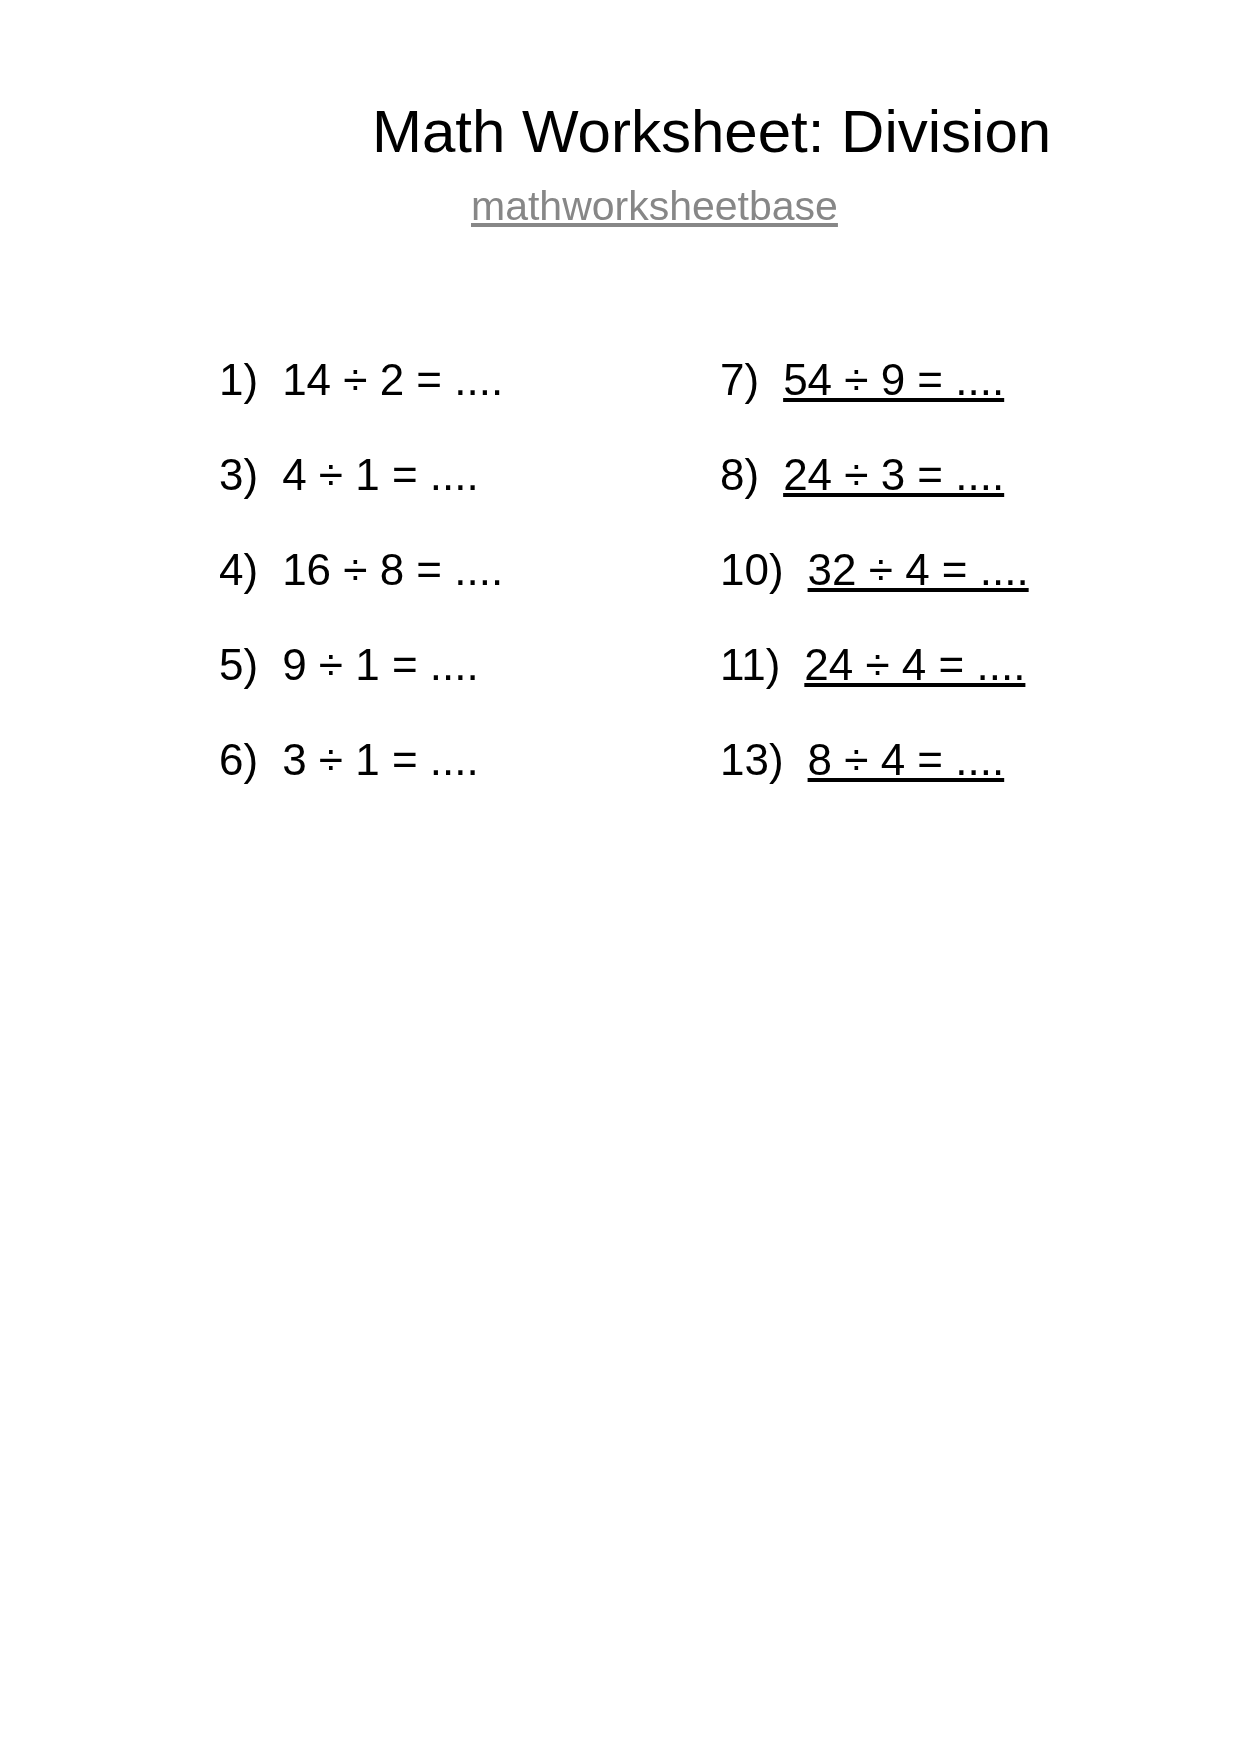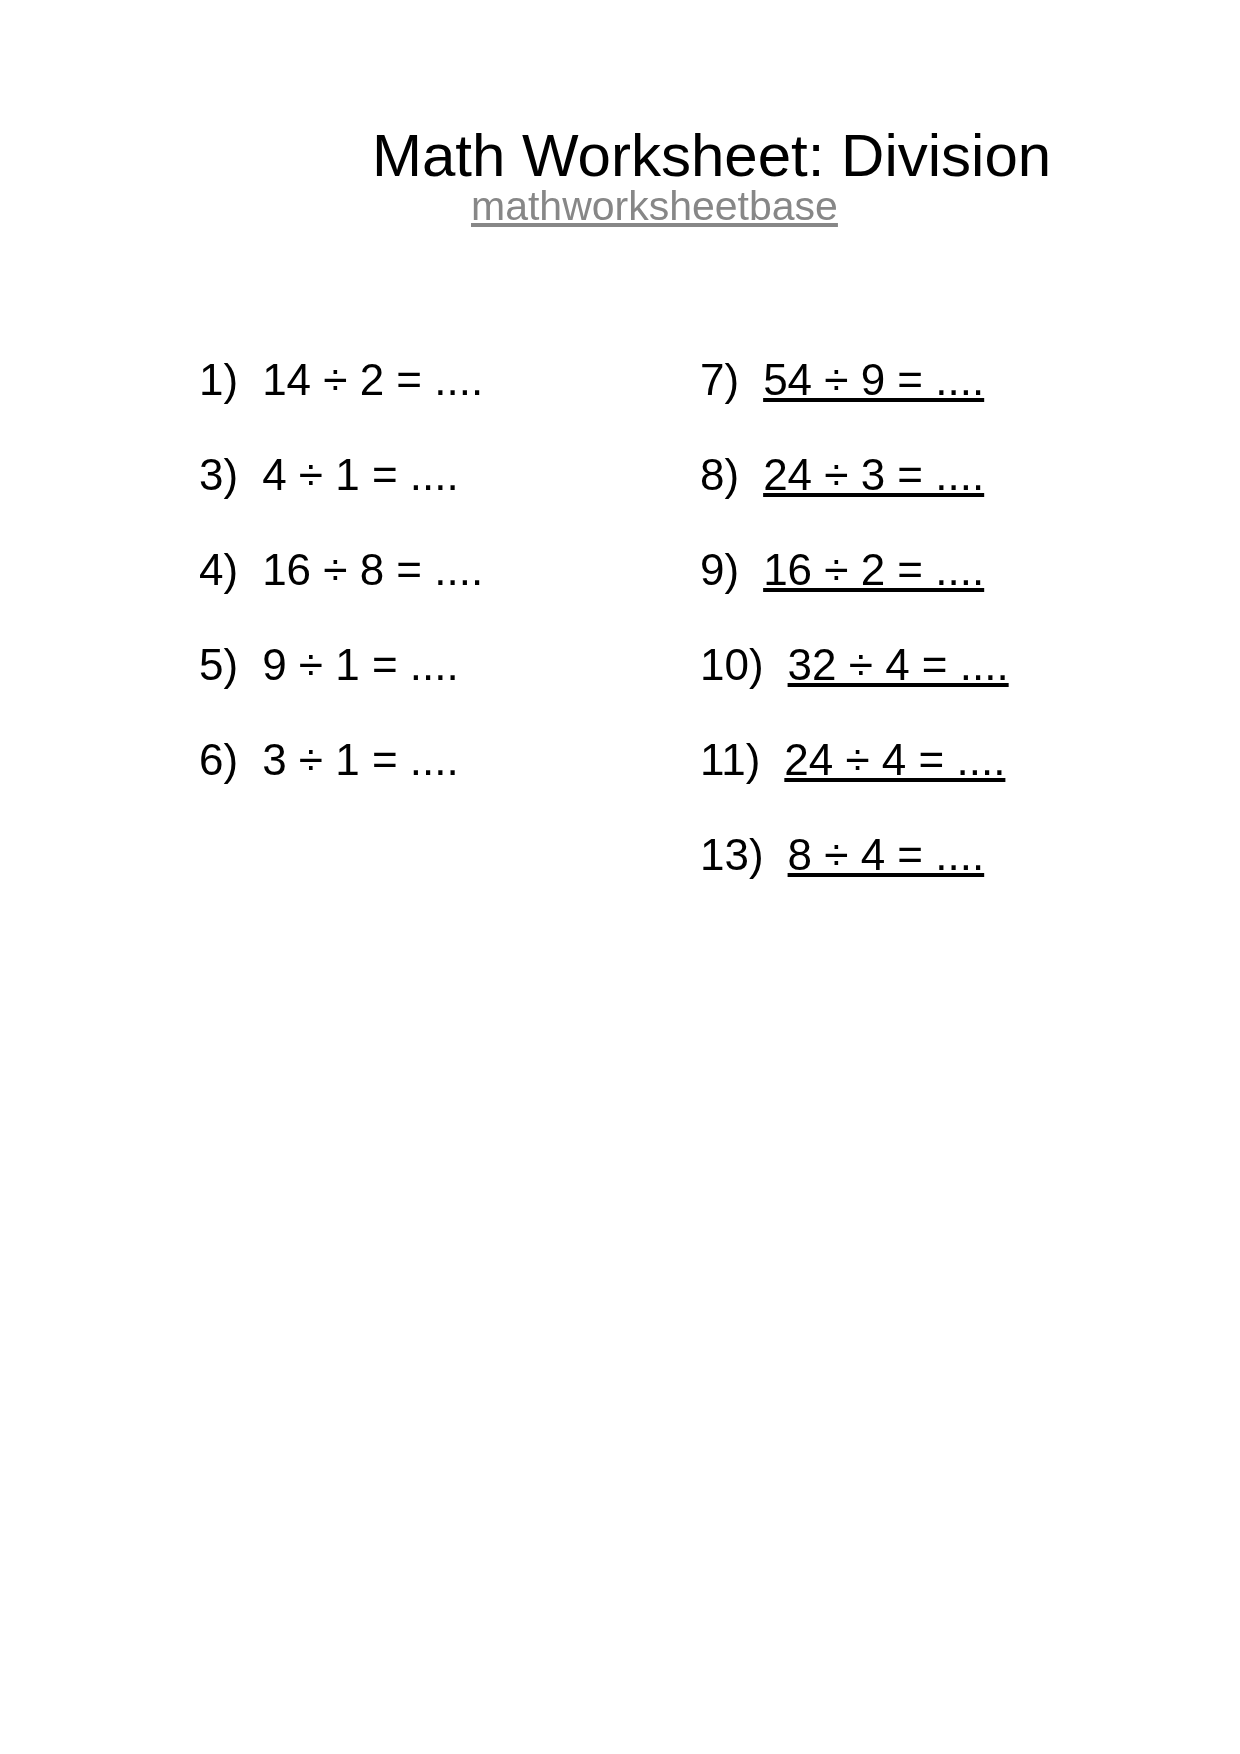--- a/index.html
+++ b/index.html
@@ -1,42 +1,41 @@
 <!DOCTYPE html>
 <html><head>
 <meta charset="utf-8">
 <style>
   html, body { margin: 0; padding: 0; background: #ffffff; }
   body { width: 1240px; height: 1754px; position: relative; overflow: hidden;
          font-family: "Liberation Sans", sans-serif; color: #000; }
   .title { position: absolute; left: 372px; top: 96px; font-size: 60px; line-height: 72px;
-           white-space: nowrap; color: #000; margin-top: 24px; }
+           white-space: nowrap; color: #000; }
   .subtitle { position: absolute; left: 471px; top: 182px; font-size: 41px; line-height: 48px;
               white-space: nowrap; color: #878787; text-decoration: underline; }
   .col { position: absolute; top: 350px; }
   .col.left { left: 199px; }
   .col.right { left: 700px; text-decoration: underline; }
-  .problem { height: 95px; font-size: 44px; line-height: 60px; white-space: nowrap; }
+  .problem { height: 95px; font-size: 44px; line-height: 60px; white-space: nowrap; margin-left: 20px; }
   .num { display: inline-block; }
   .gap { display: inline-block; width: 24px; }
 </style>
 </head>
 <body>
 
 <div class="title">Math Worksheet: Division</div>
 <div class="subtitle">mathworksheetbase</div>
 
 <div class="col left">
   <div class="problem"><span class="num">1)</span><span class="gap"></span><span>14 ÷ 2 = ....</span></div>
   <div class="problem"><span class="num">3)</span><span class="gap"></span><span>4 ÷ 1 = ....</span></div>
   <div class="problem"><span class="num">4)</span><span class="gap"></span><span>16 ÷ 8 = ....</span></div>
   <div class="problem"><span class="num">5)</span><span class="gap"></span><span>9 ÷ 1 = ....</span></div>
   <div class="problem"><span class="num">6)</span><span class="gap"></span><span>3 ÷ 1 = ....</span></div>
 </div>
 
 <div class="col right">
   <div class="problem"><span class="num">7)</span><span class="gap"></span><span>54 ÷ 9 = ....</span></div>
   <div class="problem"><span class="num">8)</span><span class="gap"></span><span>24 ÷ 3 = ....</span></div>
-  <div class="problem"><span class="num">9)</span><span class="gap"></span><span>16 ÷ 2 = ....</span></div>
   <div class="problem"><span class="num">10)</span><span class="gap"></span><span>32 ÷ 4 = ....</span></div>
   <div class="problem"><span class="num">11)</span><span class="gap"></span><span>24 ÷ 4 = ....</span></div>
   <div class="problem"><span class="num">13)</span><span class="gap"></span><span>8 ÷ 4 = ....</span></div>
 </div>
 
 </body></html>

